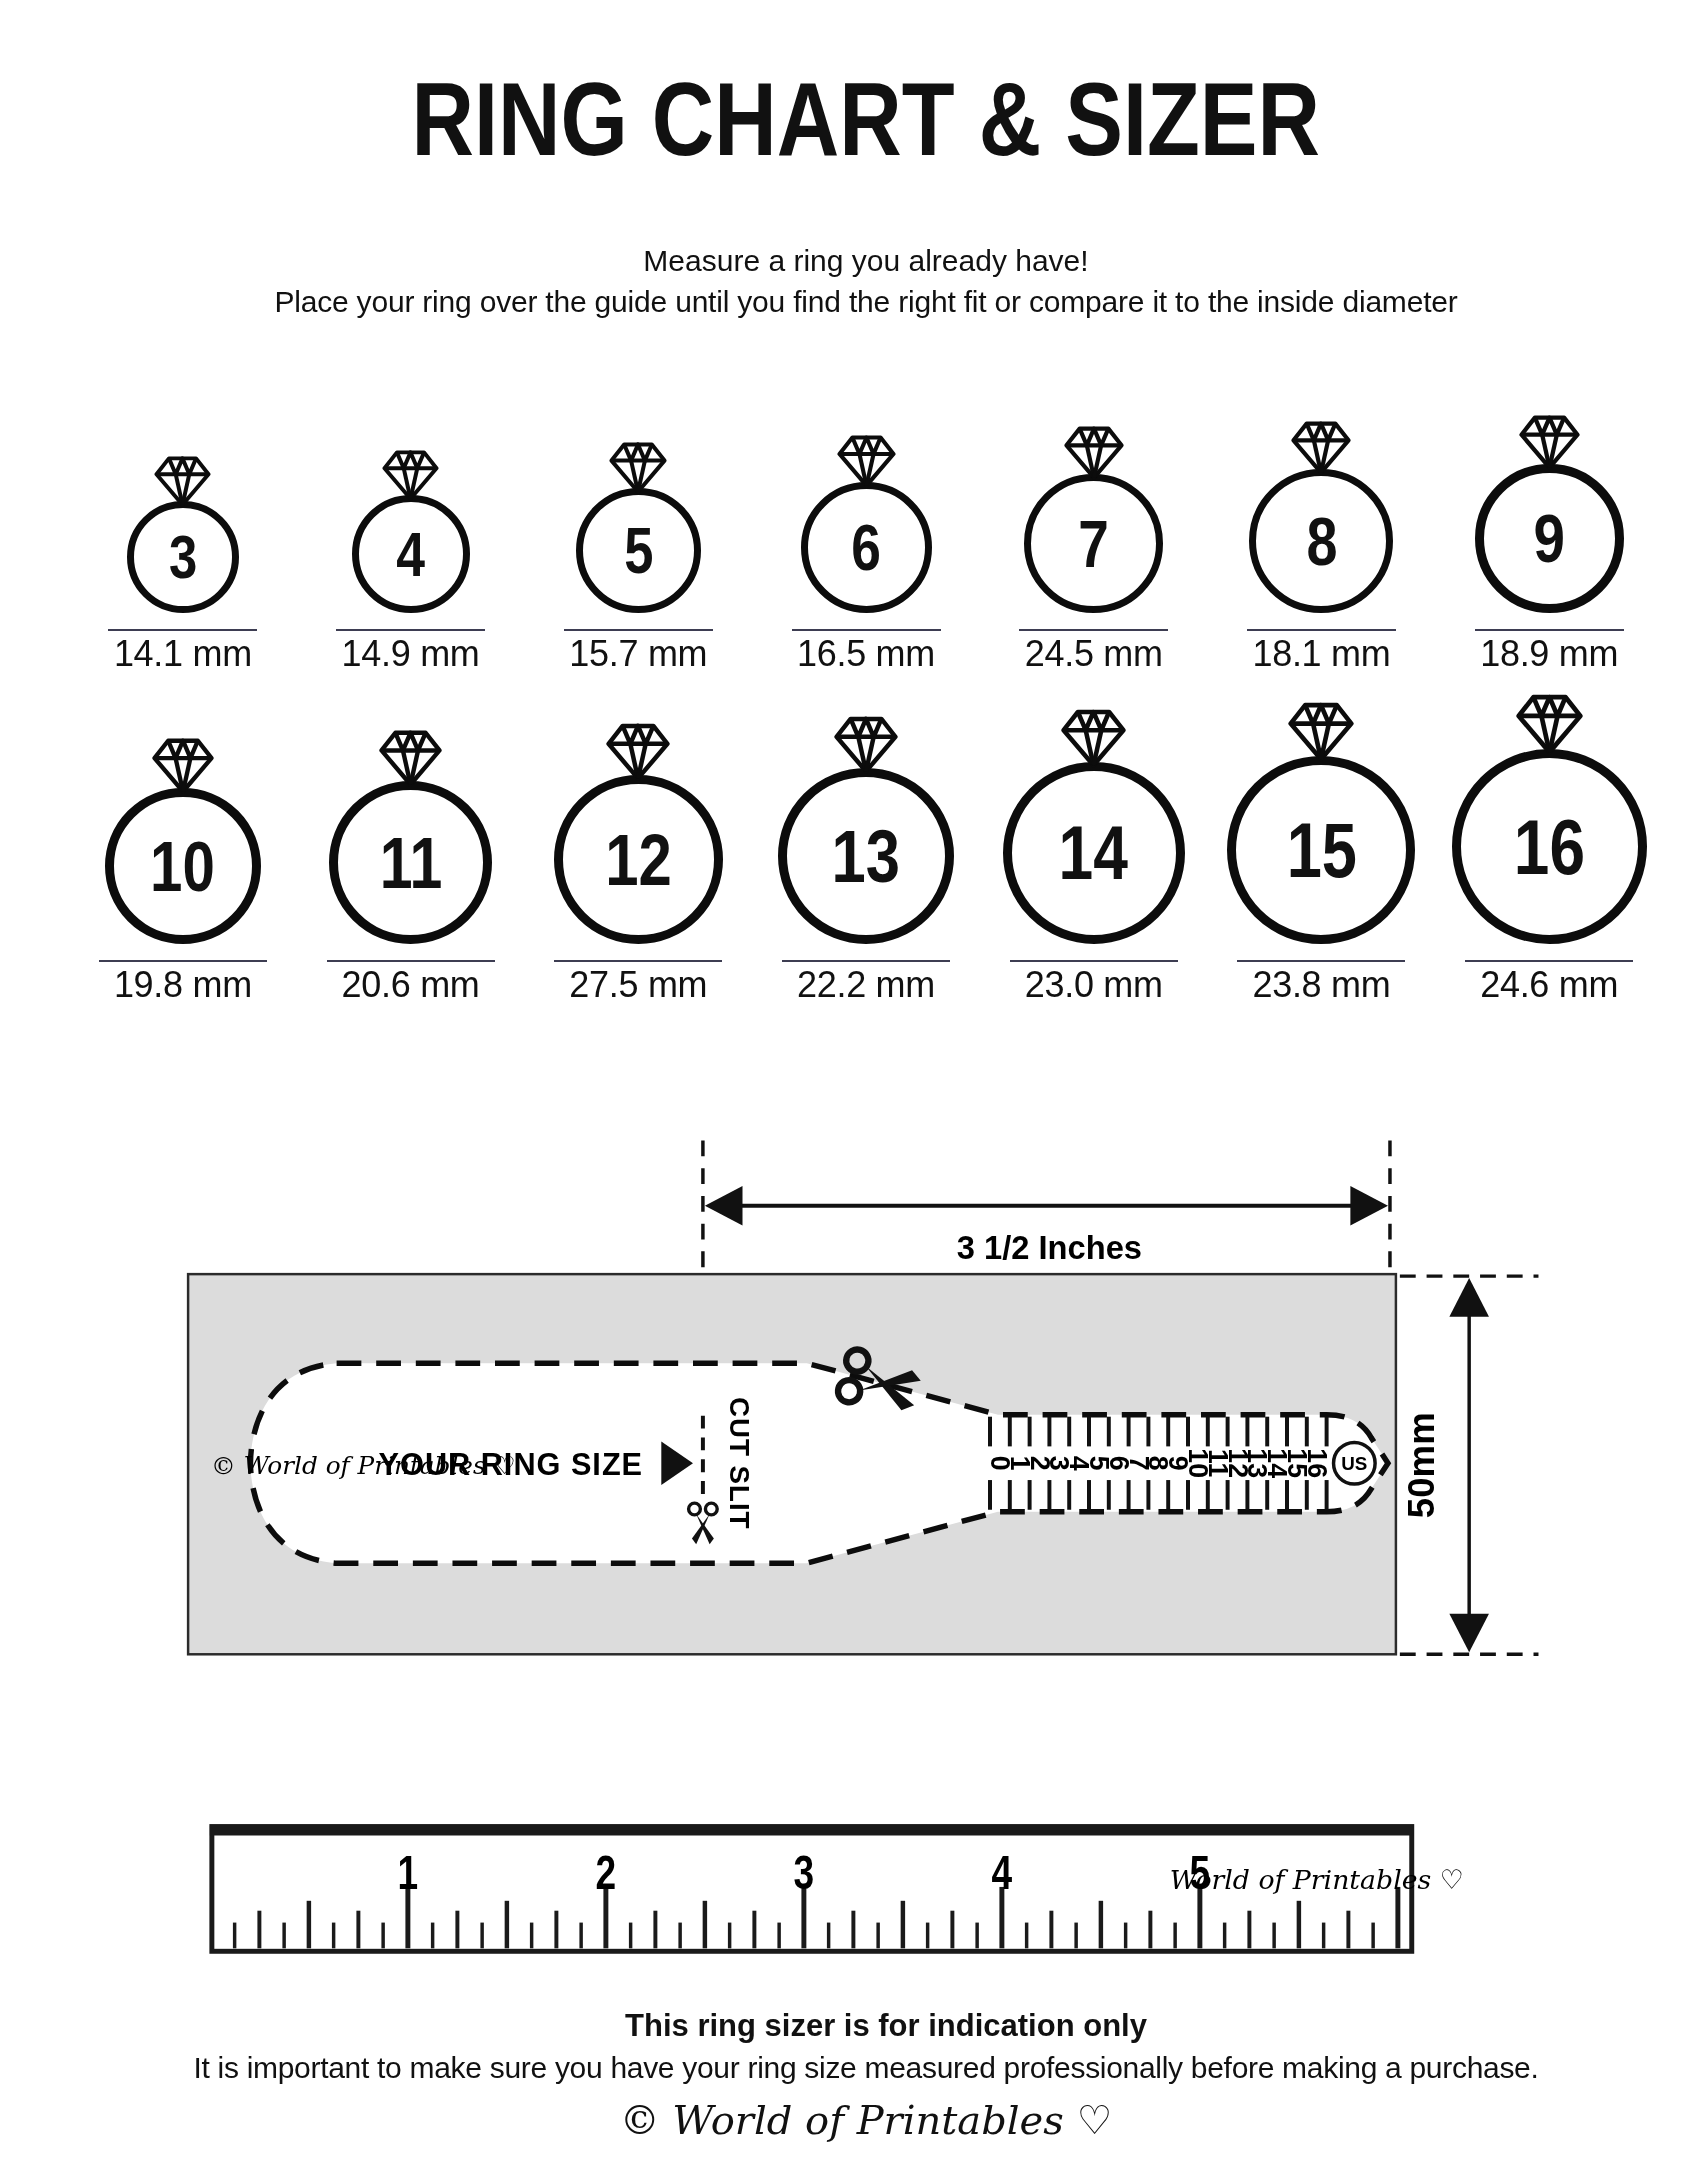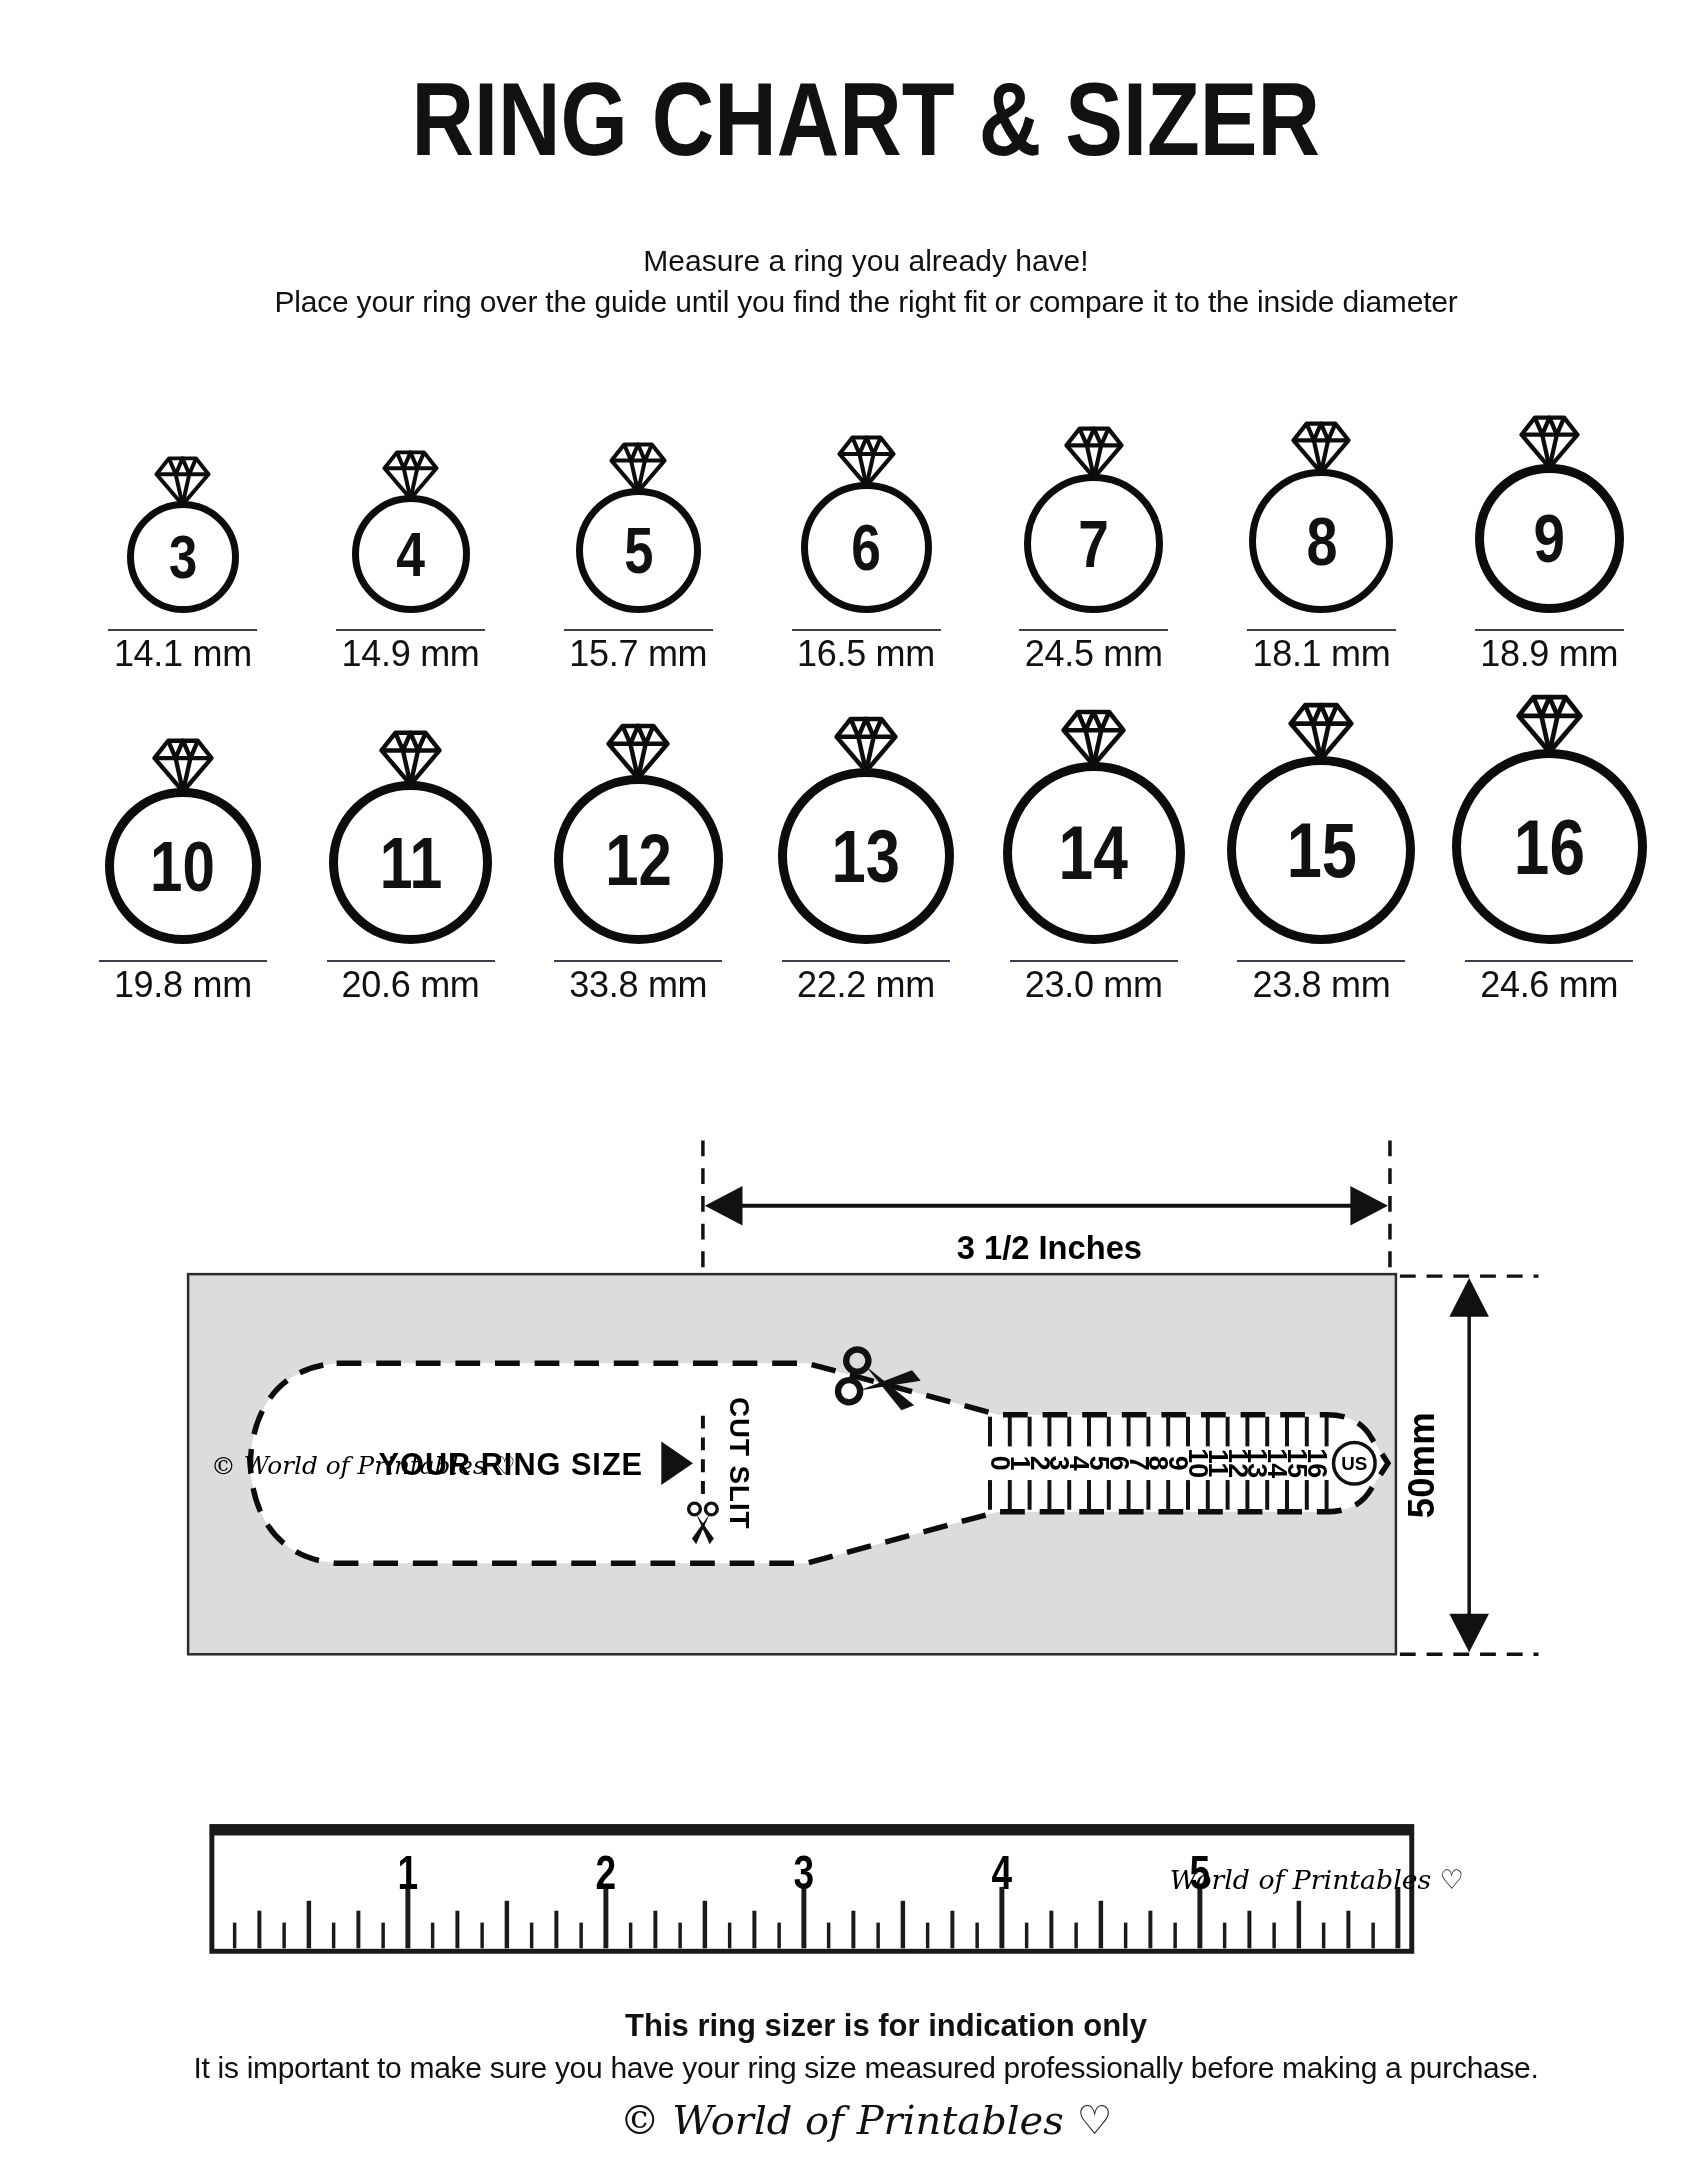--- a/index.html
+++ b/index.html
@@ -198,21 +198,21 @@
             <line x1="4" y1="34" x2="96" y2="34"></line>
             <polyline points="26,6 38,34 50,6 62,34 74,6"></polyline>
             <line x1="38" y1="34" x2="50" y2="88"></line>
             <line x1="62" y1="34" x2="50" y2="88"></line>
           </g>
         </svg>
         <div class="ring-circle" style="width: 169px; height: 169px; border-width: 9px;">
           <span class="ring-num" style="font-size: 73px;">12</span>
         </div>
         <div class="ring-underline" style="width: 168px;"></div>
-        <div class="ring-mm">33.8 mm</div>
+        <div class="ring-mm">27.5 mm</div>
       </div>
       <div class="ring-item">
         <svg class="diamond" viewBox="0 0 100 92" width="64" height="59">
           <g fill="none" stroke="#0c0c0c" stroke-width="7" stroke-linejoin="round">
             <polygon points="26,6 74,6 96,34 50,88 4,34"></polygon>
             <line x1="4" y1="34" x2="96" y2="34"></line>
             <polyline points="26,6 38,34 50,6 62,34 74,6"></polyline>
             <line x1="38" y1="34" x2="50" y2="88"></line>
             <line x1="62" y1="34" x2="50" y2="88"></line>
           </g>

